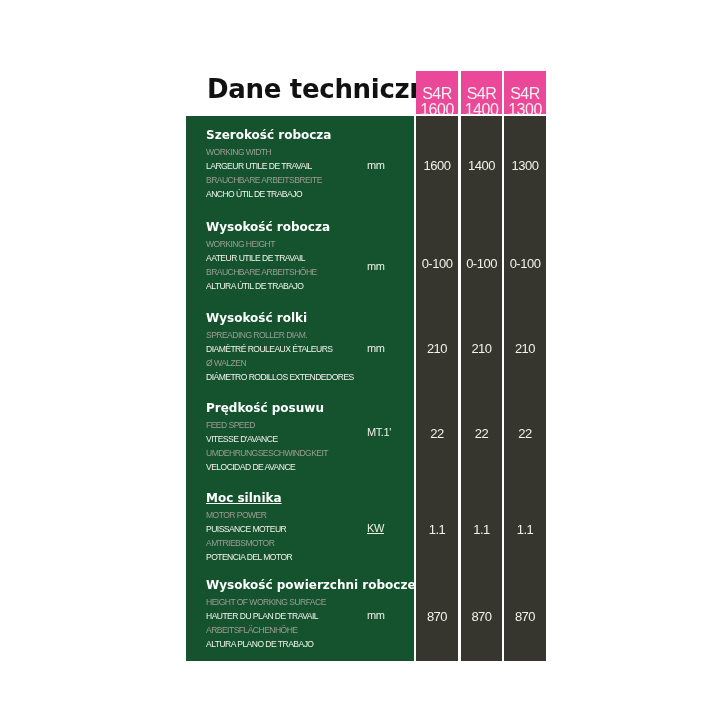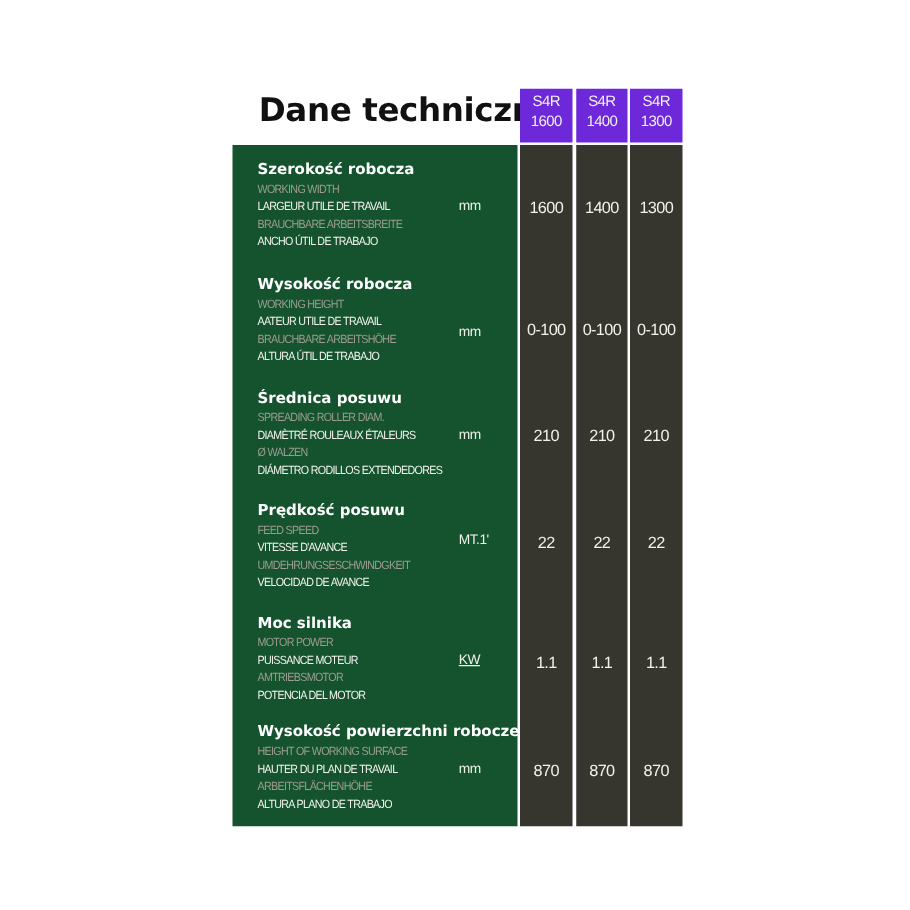--- a/index.html
+++ b/index.html
@@ -1,18 +1,18 @@
 <!DOCTYPE html>
 <html><head>
 <meta charset="utf-8">
 <style>
   html, body { margin:0; padding:0; background:#ffffff; }
   body { width:728px; height:728px; position:relative; overflow:hidden; font-family:"Liberation Sans", sans-serif; }
   .title { position:absolute; left:207px; top:74px; font-family:"DejaVu Sans", sans-serif; font-weight:bold; font-size:26px; color:#111; letter-spacing:-0.3px; }
-  .hcell { position:absolute; top:71px; height:43px; background:#6d28d9; color:#f1f0ec; font-size:12px; text-align:center; line-height:16px; padding-top:2px; box-sizing:border-box; letter-spacing:-0.5px; }
+  .hcell { position:absolute; top:71px; height:43px; background:#ec4899; color:#f1f0ec; font-size:16px; text-align:center; line-height:16px; padding-top:15px; box-sizing:border-box; letter-spacing:-0.5px; }
   .left-panel { position:absolute; left:186px; top:116px; width:228px; height:545px; background:#14532d; }
   .col { position:absolute; top:116px; height:545px; background:#36352e; }
   .row { position:absolute; left:0; width:100%; }
   .row-title { position:absolute; left:20px; font-family:"DejaVu Sans", sans-serif; font-weight:bold; font-size:12px; color:#ffffff; white-space:nowrap; }
   .line { position:absolute; left:20px; font-size:9.5px; letter-spacing:-0.6px; white-space:nowrap; transform:scaleX(0.9); transform-origin:left; }
   .line.dim { color:#9e9c93; }
   .line.bright { color:#f4f3ee; }
   .unit { position:absolute; left:181px; font-size:11px; color:#f0efe9; letter-spacing:-0.4px; }
   .val { position:absolute; left:0; width:100%; text-align:center; font-size:13px; color:#f2f1ec; letter-spacing:-0.5px; }
 </style>
@@ -48,39 +48,39 @@
   <div class="row" style="top:104px;">
     <div class="row-title" style="top:0;">Wysokość robocza</div>
     <div class="line dim" style="top:18px;">WORKING HEIGHT</div>
     <div class="line bright" style="top:32px;">AATEUR UTILE DE TRAVAIL</div>
     <div class="line dim" style="top:46px;">BRAUCHBARE ARBEITSHÖHE</div>
     <div class="line bright" style="top:60px;">ALTURA ÚTIL DE TRABAJO</div>
     <div class="unit" style="top:40px;">mm</div>
   </div>
 
   <div class="row" style="top:195px;">
-    <div class="row-title" style="top:0;">Średnica posuwu</div>
+    <div class="row-title" style="top:0;">Wysokość rolki</div>
     <div class="line dim" style="top:18px;">SPREADING ROLLER DIAM.</div>
     <div class="line bright" style="top:32px;">DIAMÈTRÉ ROULEAUX ÉTALEURS</div>
     <div class="line dim" style="top:46px;">Ø WALZEN</div>
     <div class="line bright" style="top:60px;">DIÁMETRO RODILLOS EXTENDEDORES</div>
     <div class="unit" style="top:31px;">mm</div>
   </div>
 
   <div class="row" style="top:285px;">
     <div class="row-title" style="top:0;">Prędkość posuwu</div>
     <div class="line dim" style="top:18px;">FEED SPEED</div>
     <div class="line bright" style="top:32px;">VITESSE D'AVANCE</div>
     <div class="line dim" style="top:46px;">UMDEHRUNGSESCHWINDGKEIT</div>
     <div class="line bright" style="top:60px;">VELOCIDAD DE AVANCE</div>
     <div class="unit" style="top:25px;">MT.1'</div>
   </div>
 
   <div class="row" style="top:375px;">
-    <div class="row-title" style="top:0;">Moc silnika</div>
+    <div class="row-title" style="top:0;text-decoration:underline;">Moc silnika</div>
     <div class="line dim" style="top:18px;">MOTOR POWER</div>
     <div class="line bright" style="top:32px;">PUISSANCE MOTEUR</div>
     <div class="line dim" style="top:46px;">AMTRIEBSMOTOR</div>
     <div class="line bright" style="top:60px;">POTENCIA DEL MOTOR</div>
     <div class="unit" style="top:31px;text-decoration:underline;">KW</div>
   </div>
 
   <div class="row" style="top:462px;">
     <div class="row-title" style="top:0;">Wysokość powierzchni roboczej</div>
     <div class="line dim" style="top:18px;">HEIGHT OF WORKING SURFACE</div>

